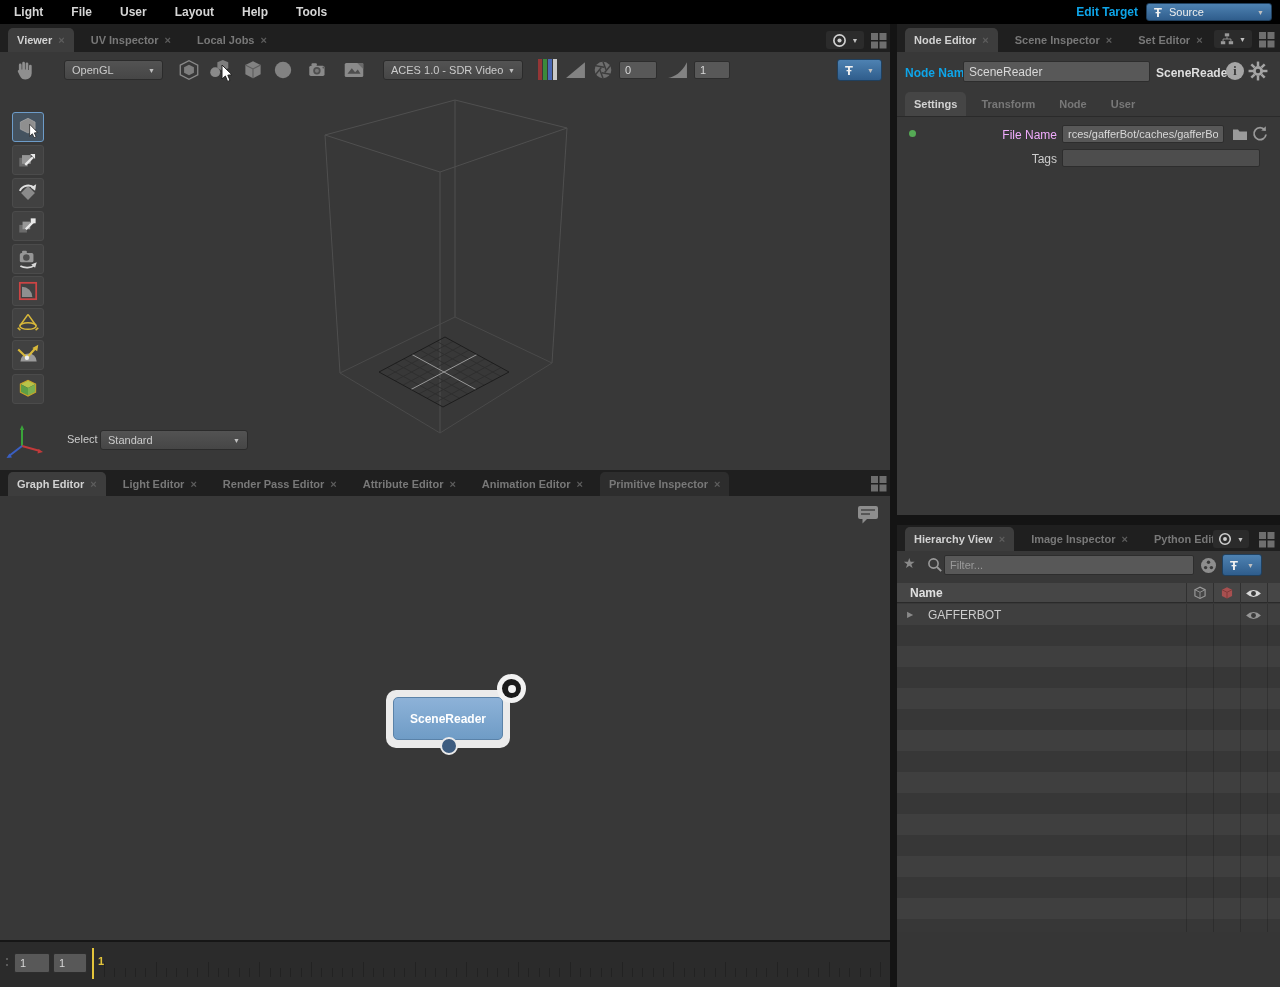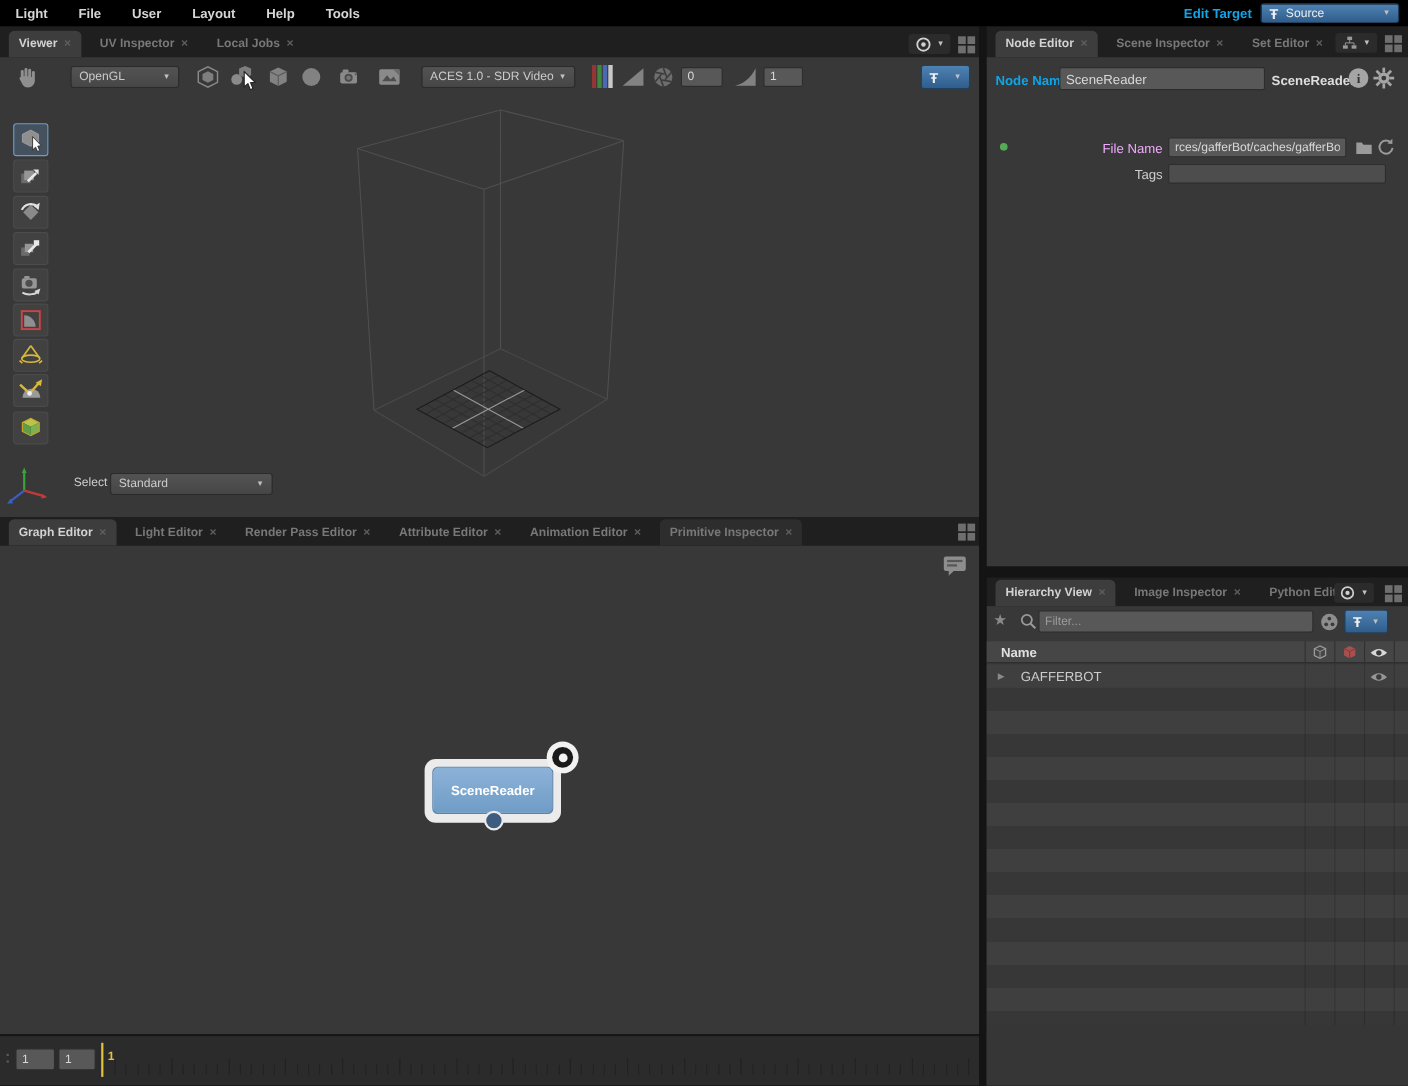--- a/index.html
+++ b/index.html
@@ -483,20 +483,34 @@
         <rect x="7.9" y="0.5" width="2.2" height="4" transform="rotate(90 9 9)"></rect>
           <rect x="7.9" y="0.5" width="2.2" height="4" transform="rotate(135 9 9)"></rect>
         <rect x="7.9" y="0.5" width="2.2" height="4" transform="rotate(180 9 9)"></rect>
           <rect x="7.9" y="0.5" width="2.2" height="4" transform="rotate(225 9 9)"></rect>
         <rect x="7.9" y="0.5" width="2.2" height="4" transform="rotate(270 9 9)"></rect>
           <rect x="7.9" y="0.5" width="2.2" height="4" transform="rotate(315 9 9)"></rect>
         </g>
       <circle cx="9" cy="9" r="2" fill="#383838"></circle>
       </svg>
 
+    <div class="abs" style="left:0;top:40px;width:383px;height:25px;border-bottom:1px solid #2a2a2a;display:flex;align-items:flex-end;padding-left:8px;box-sizing:border-box;">
+      <div class="tab active" style="height:24px;background:#454545;">
+        <span>Settings</span>
+        </div>
+      <div class="tab" style="height:24px;margin-left:6px;">
+        <span>Transform</span>
+        </div>
+      <div class="tab" style="height:24px;margin-left:6px;">
+        <span>Node</span>
+        </div>
+      <div class="tab" style="height:24px;margin-left:6px;">
+        <span>User</span>
+        </div>
+    </div>
 
     <div class="abs" style="left:12px;top:78px;width:7px;height:7px;border-radius:50%;background:#55aa55;"></div>
     <div class="abs" style="left:60px;top:76px;width:100px;text-align:right;color:#f0abfc;font-size:12px;">File Name</div>
     <input class="field abs" style="left: 165px; top: 73px; width: 162px; height: 18px;" readonly="" value="rces/gafferBot/caches/gafferBot.scc">
     <svg class="abs" style="left:335px;top:75px;" width="16" height="14" viewBox="0 0 16 14">
       <path d="M1 2.5 h5 l1.5 2 h7.5 v8.5 h-14 z" fill="#9a9a9a"></path>
       </svg>
     <svg class="abs" style="left:354px;top:73px;" width="17" height="17" viewBox="0 0 17 17">
       <path d="M13.8 5 A 6 6 0 1 0 15 9.5" stroke="#9a9a9a" stroke-width="1.8" fill="none"></path>
       <path d="M14.8 1.2 L14.8 6 L10.2 5.4 Z" fill="#9a9a9a"></path>

